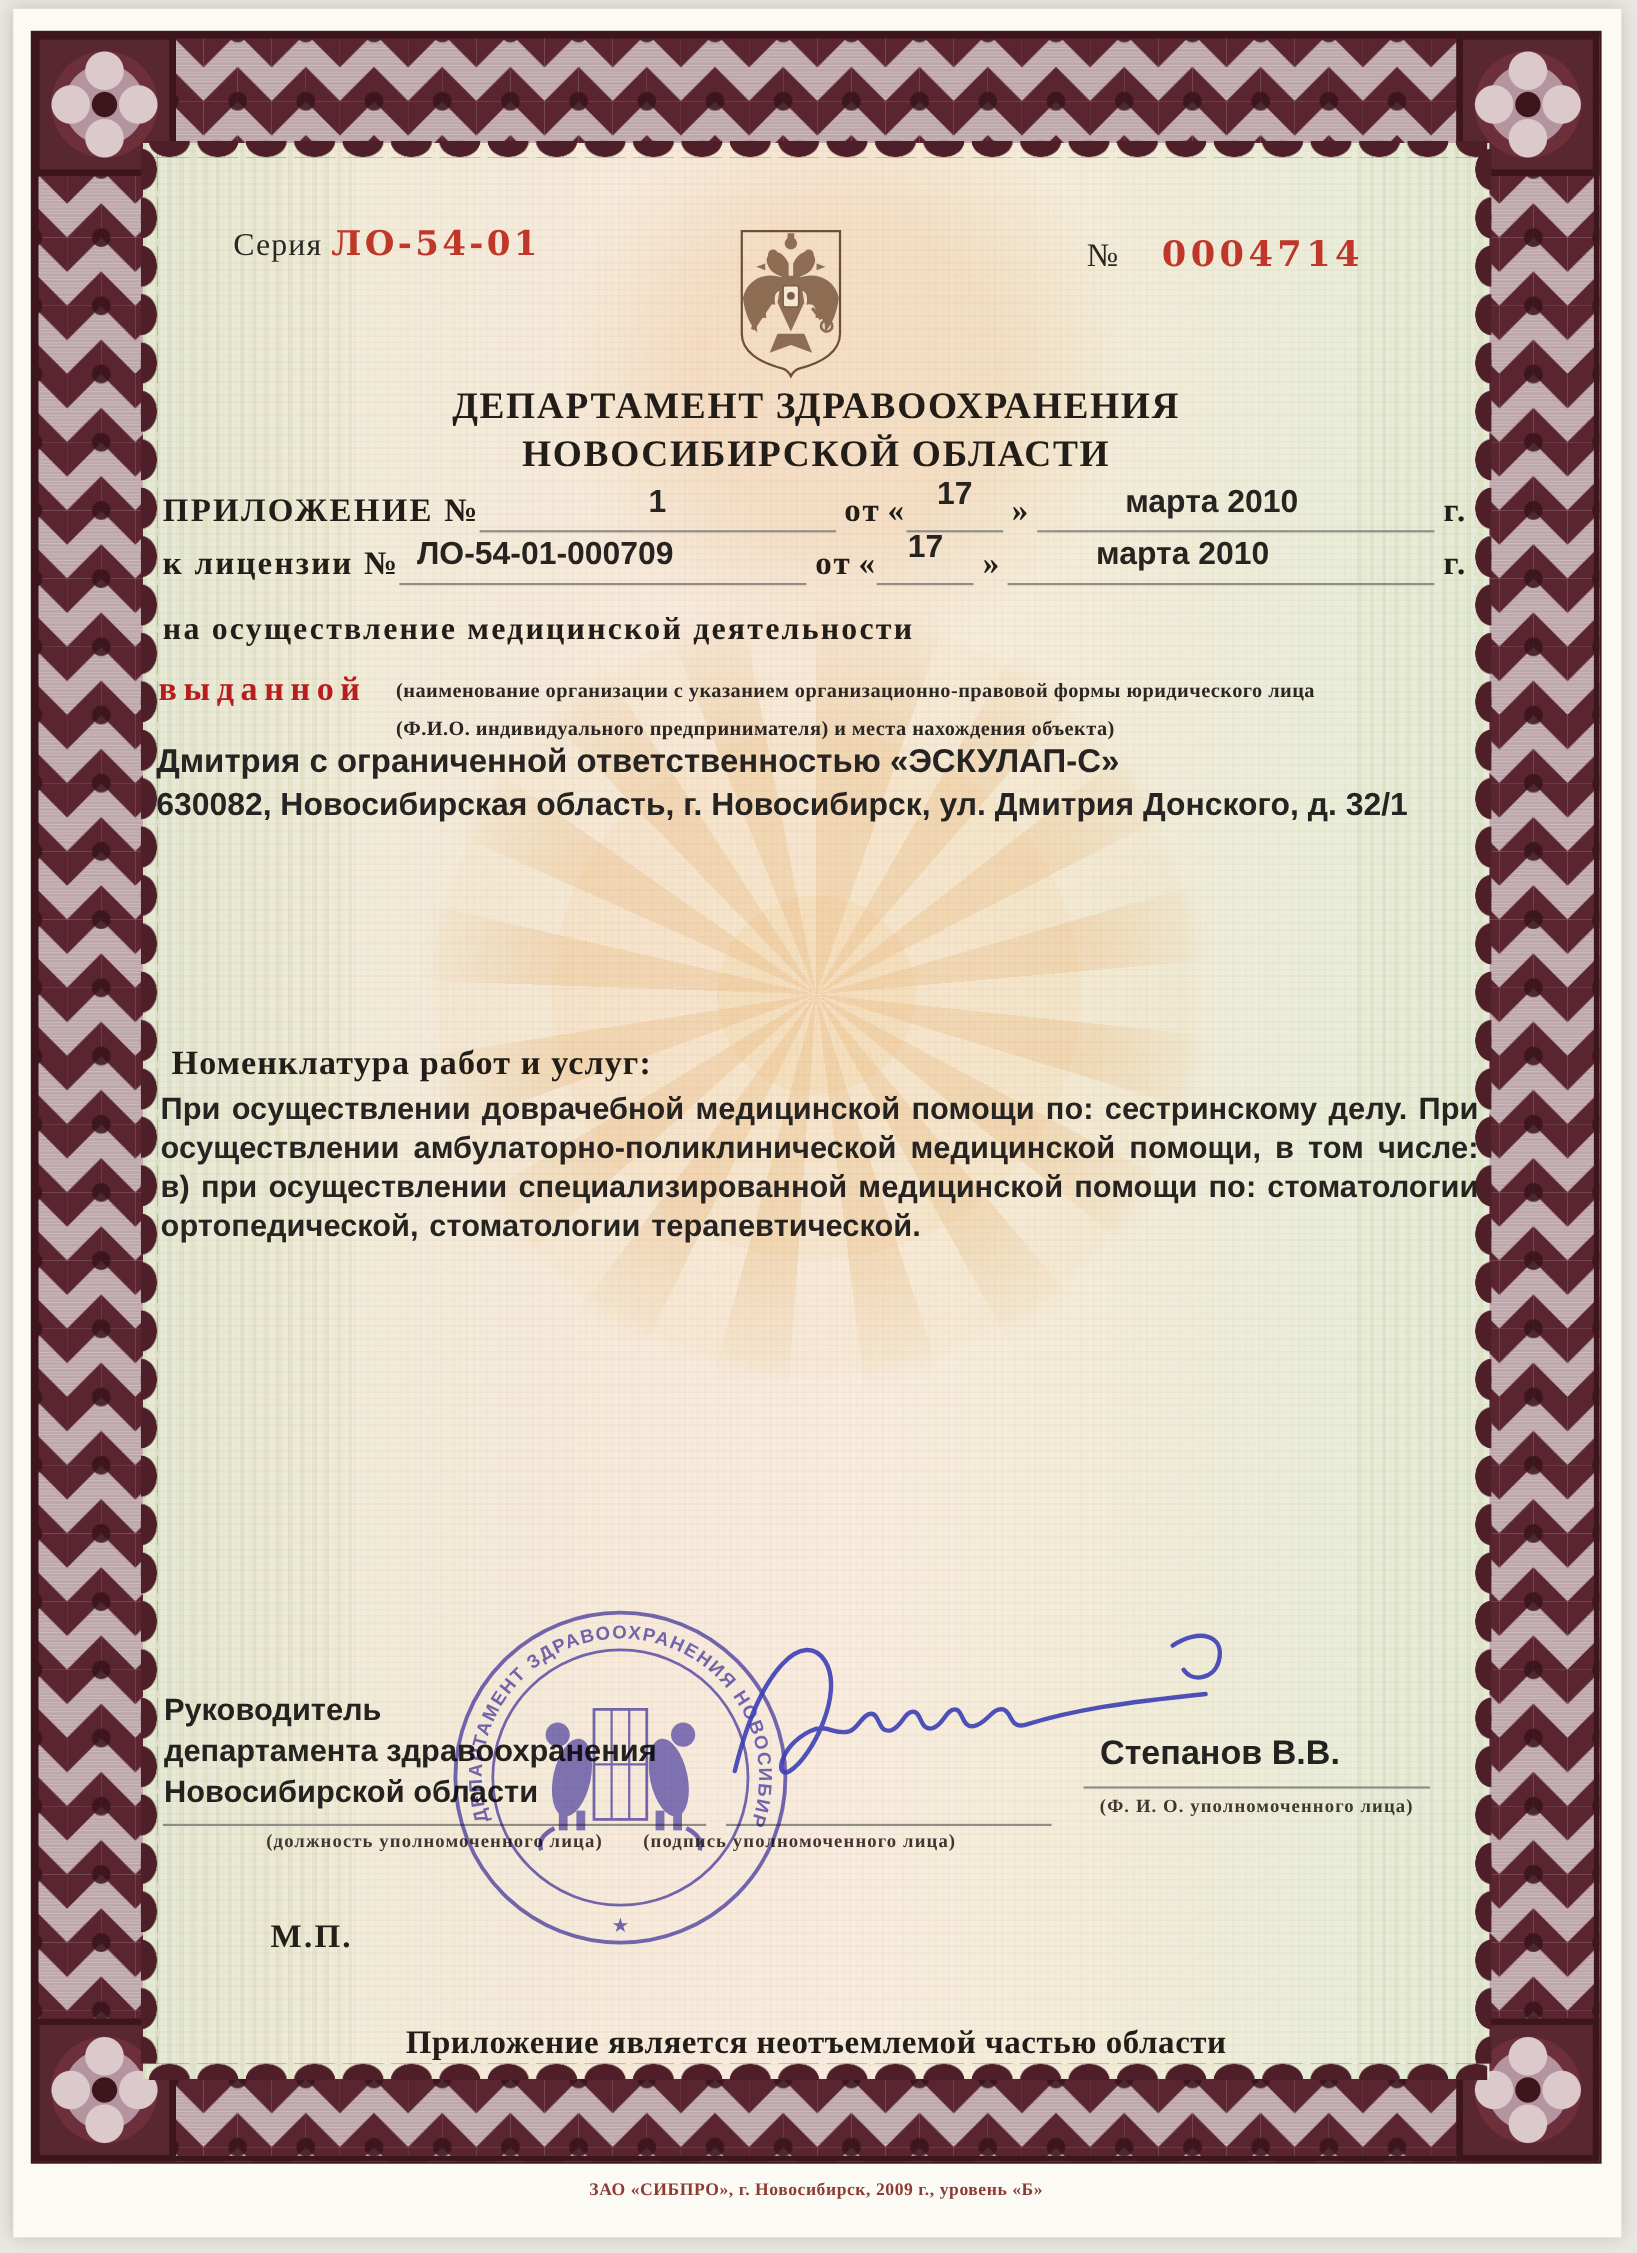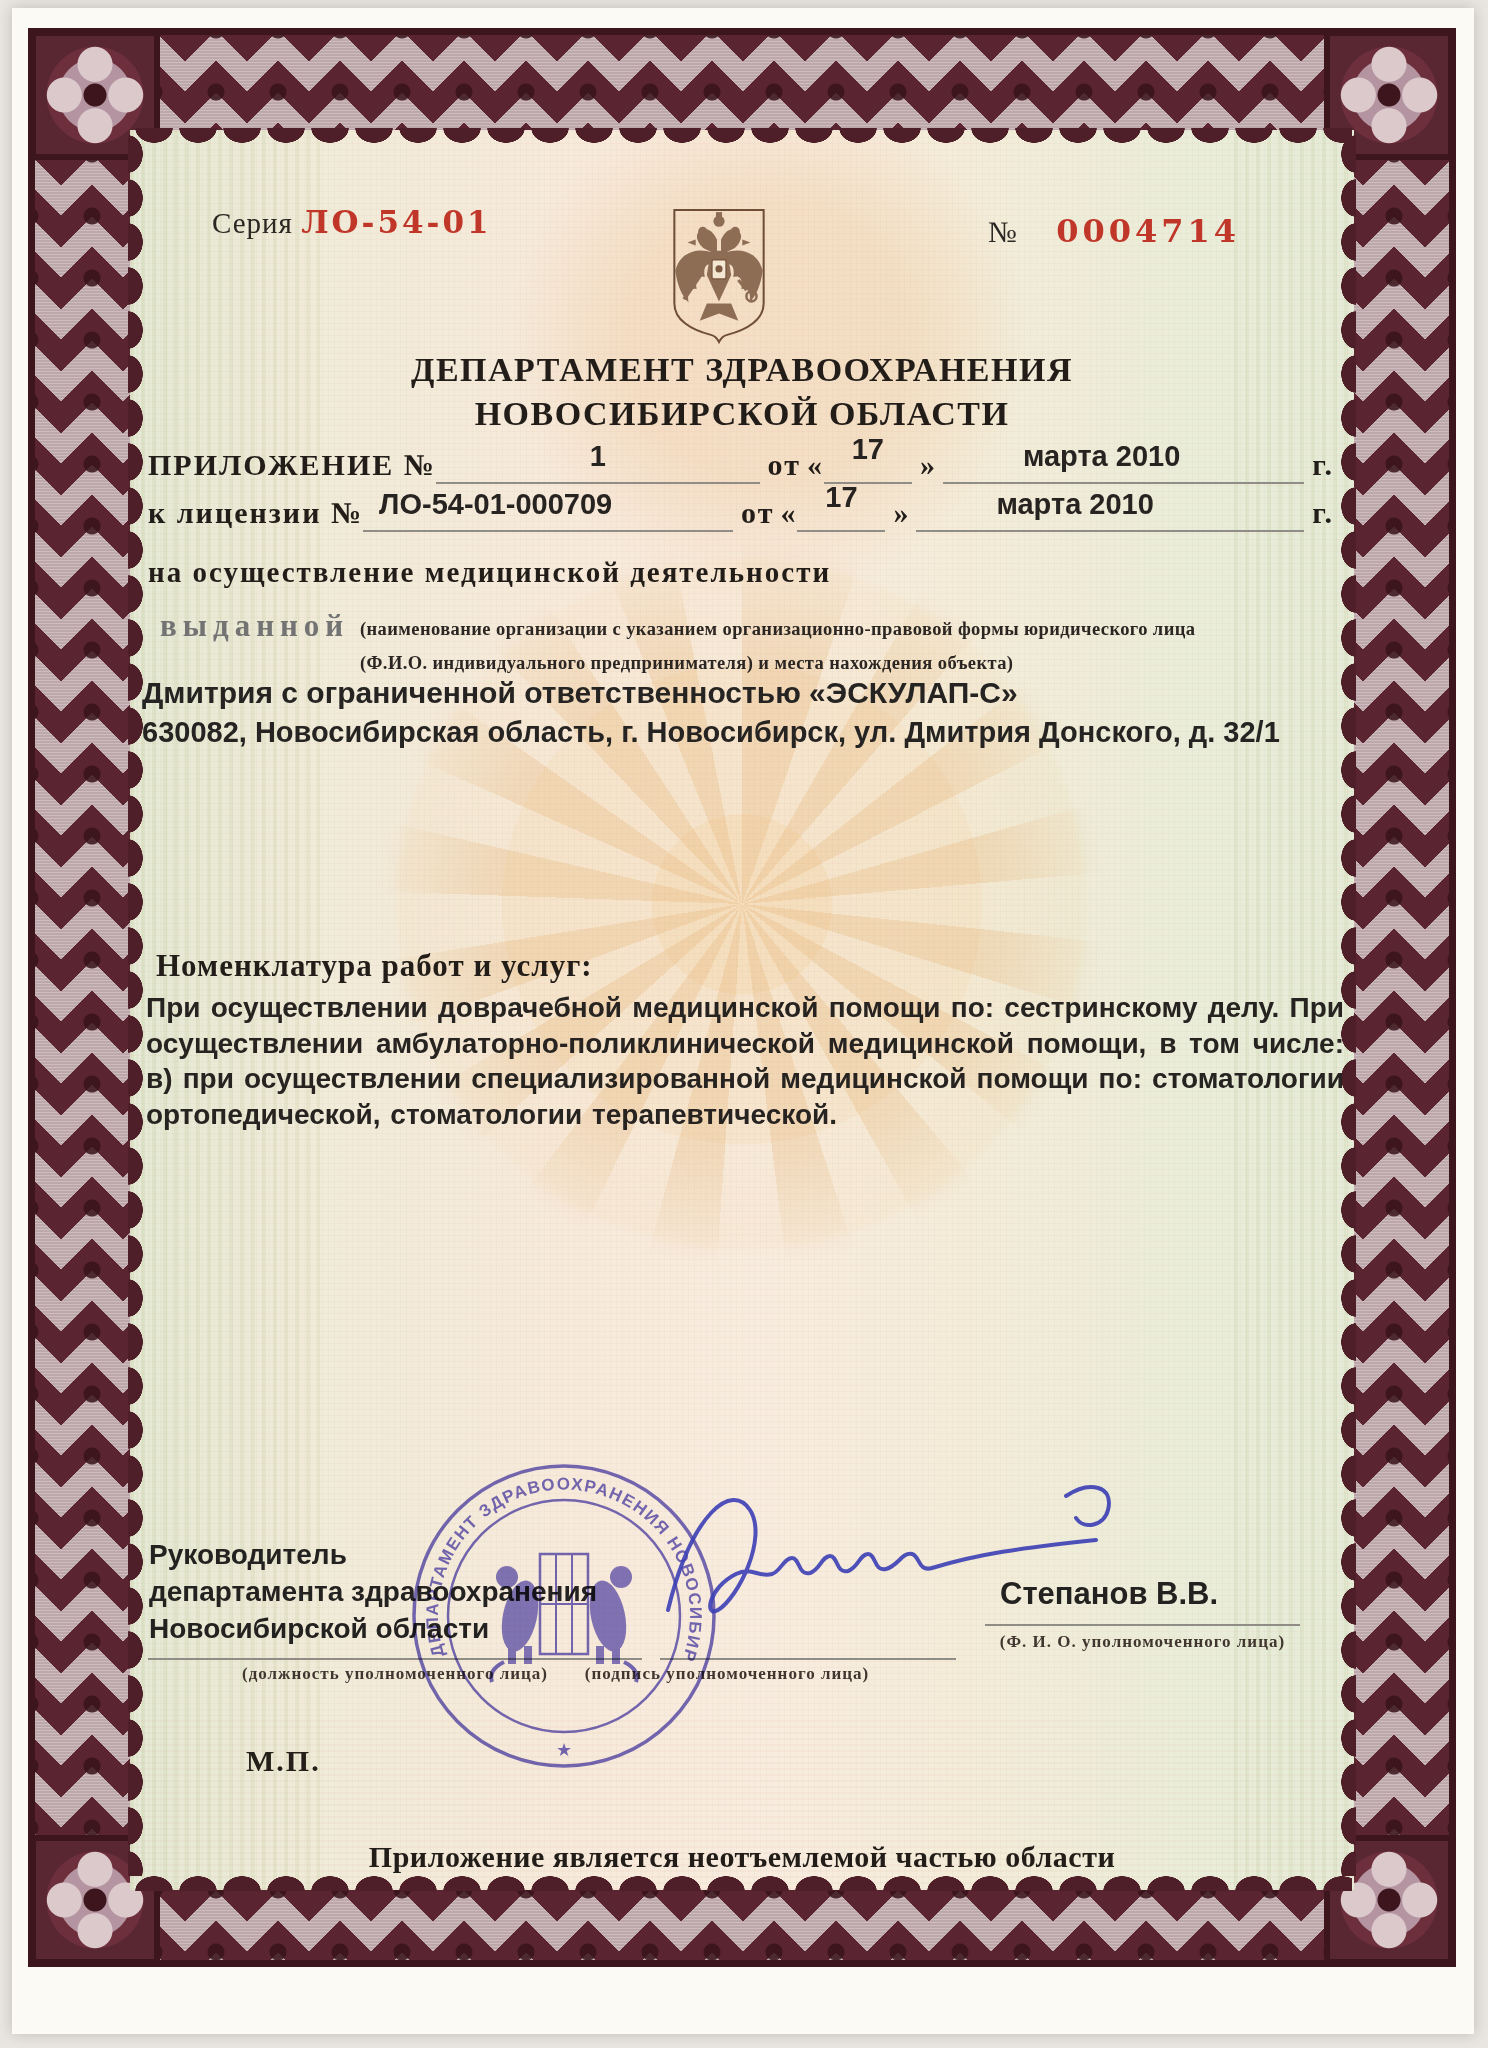--- a/index.html
+++ b/index.html
@@ -79,21 +79,21 @@
   .frow .sm{padding-left:8px;padding-right:6px;}
   .fill{border-bottom:2px solid #8f8d86;text-align:center;}
   .fill .val{display:inline-block;font:700 29px "Liberation Sans",sans-serif;color:#262321;
              transform:translateY(-9px);}
   .f1{flex:1.15;}
   .fday{flex:0 0 88px;text-decoration:underline;}
   .fday .val{transform:translateY(-16px);}
   .fmonth{flex:1;text-align:left;padding-left:80px;}
   .lnum{text-align:left;padding-left:16px;}
   .activity{left:148px;top:556px;font:700 29px "Liberation Serif",serif;letter-spacing:2px;color:#221d19;}
-  .issued-lbl{left:160px;top:608px;font:700 31px "Liberation Serif",serif;letter-spacing:6px;color:#737373;}
+  .issued-lbl{left:144px;top:608px;font:700 31px "Liberation Serif",serif;letter-spacing:6px;color:#b91c1c;}
   .issued-notes{left:360px;top:612px;width:900px;font:700 18.5px "Liberation Serif",serif;
     letter-spacing:.4px;line-height:34px;color:#2c2623;}
   .org-name{left:142px;top:676px;font:700 30px "Liberation Sans",sans-serif;color:#262422;}
   .org-addr{left:142px;top:716px;font:700 29px "Liberation Sans",sans-serif;color:#262422;}
   .nom-title{left:156px;top:948px;font:700 31px "Liberation Serif",serif;letter-spacing:1px;color:#221d19;}
   .nom-text{left:146px;top:990px;width:1198px;font:700 28px "Liberation Sans",sans-serif;
     color:#262321;line-height:35.5px;text-align:justify;text-align-last:left;word-spacing:2px;}
   .pos-lines{left:149px;top:1536px;font:700 28px "Liberation Sans",sans-serif;line-height:37px;color:#242220;}
   .uline{border-top:2px solid #8f8d86;height:0;}
   .cap{font:700 17px "Liberation Serif",serif;color:#40362f;letter-spacing:1px;text-align:center;}
@@ -255,13 +255,14 @@
                C172,118 174,104 182,104 C190,104 188,122 200,119 C210,116 212,102 220,102
                C228,102 226,120 238,117 C250,114 254,100 264,102 C272,104 270,120 284,116
                C330,102 372,96 448,88"></path>
       <path d="M418,44 C442,28 466,34 460,58 C456,74 436,78 428,66"></path>
     </g>
   </svg>
 
   <div class="abs mp">М.П.</div>
 
   <div class="abs statement">Приложение является неотъемлемой частью области</div>
+  <div class="abs printinfo">ЗАО «СИБПРО», г. Новосибирск, 2009 г., уровень «Б»</div>
 </div>
 
 </body></html>

